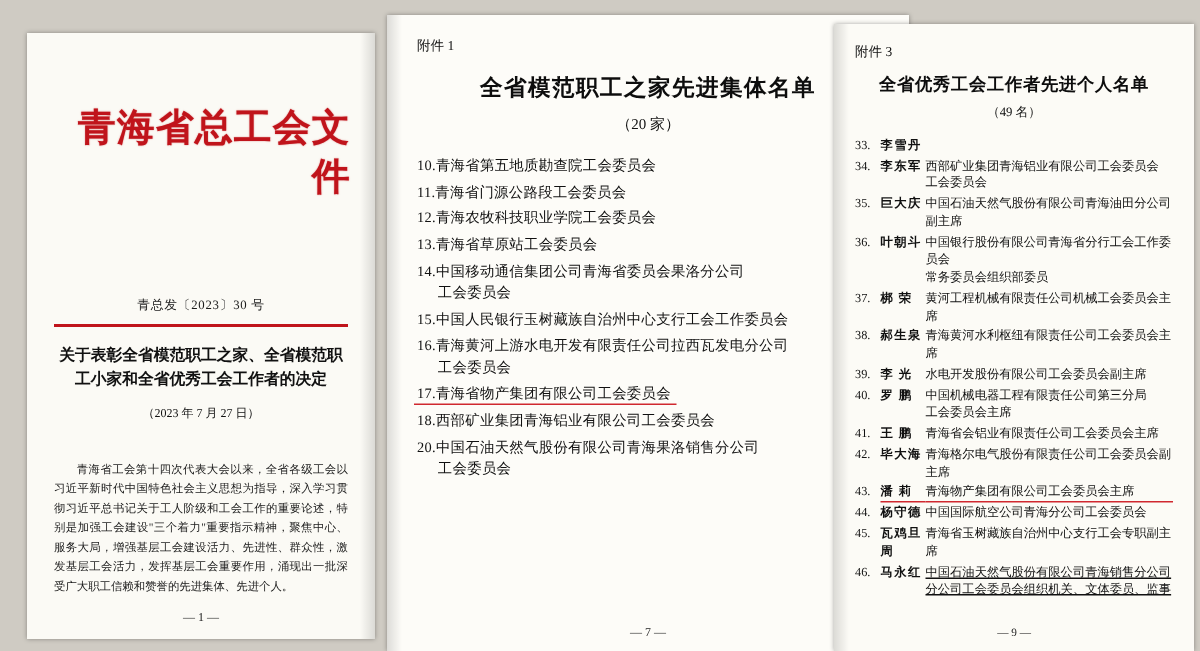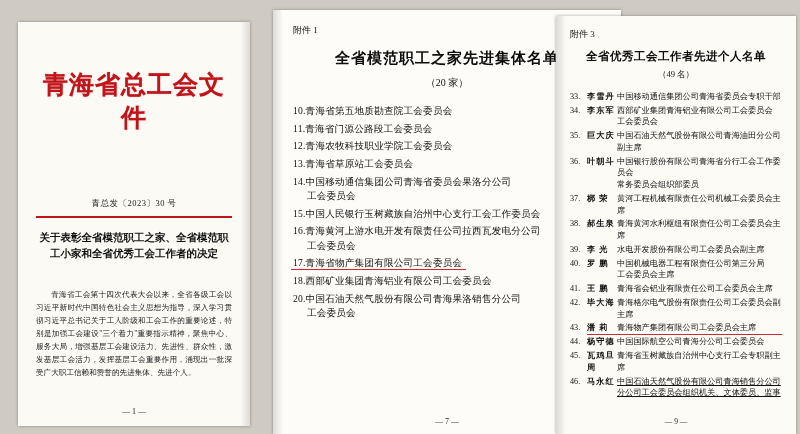--- a/index.html
+++ b/index.html
@@ -25,41 +25,40 @@
   
   #sheet-left {
     left: 18px; top: 22px;
     width: 232px; height: 404px;
     background: #fbfaf5;
   }
   #sheet-mid {
     left: 258px; top: 10px;
     width: 348px; height: 424px;
     background: #fdfcf8;
-    margin-left: 15px;
   }
   #sheet-right {
     left: 556px; top: 16px;
     width: 240px; height: 418px;
     background: #fcfbf6;
   }
 
   
   .left-inner {
     padding: 18px 16px 8px 16px;
     height: 100%;
     position: relative;
     display: flex;
     flex-direction: column;
   }
   .red-title {
     color: #c0141b;
     font-weight: bold;
     font-size: 25px;
-    text-align: center;
+    text-align: right;
     letter-spacing: 1px;
     margin-top: 28px;
     font-family: "Liberation Serif", "DejaVu Serif", serif;
     text-shadow: 0 0 1px rgba(192,20,27,0.6);
   }
   .doc-no {
     text-align: center;
     font-size: 8.5px;
     color: #1b1b1b;
     margin-top: 64px;
@@ -233,20 +232,21 @@
 <body>
 
 <div id="page">
 
   <div class="sheet" id="sheet-left">
     <div class="left-inner">
       <div class="red-title">青海省总工会文件</div>
       <div class="doc-no">青总发〔2023〕30 号</div>
       <div class="red-rule"></div>
       <div class="left-heading">关于表彰全省模范职工之家、全省模范职工小家和全省优秀工会工作者的决定</div>
+      <div class="left-date">（2023 年 7 月 27 日）</div>
       <div class="left-body">
         <p>青海省工会第十四次代表大会以来，全省各级工会以习近平新时代中国特色社会主义思想为指导，深入学习贯彻习近平总书记关于工人阶级和工会工作的重要论述，特别是加强工会建设"三个着力"重要指示精神，聚焦中心、服务大局，增强基层工会建设活力、先进性、群众性，激发基层工会活力，发挥基层工会重要作用，涌现出一批深受广大职工信赖和赞誉的先进集体、先进个人。</p>
       </div>
       <div class="page-num">— 1 —</div>
     </div>
     <div class="shadow-gutter" style="right:0;transform:scaleX(-1);"></div>
   </div>
 
   <div class="sheet" id="sheet-mid">
     <div class="mid-inner">
@@ -272,21 +272,20 @@
 
   <div class="sheet" id="sheet-right">
     <div class="right-inner">
       <div class="attach-label" style="margin-bottom:8px;">附件 3</div>
       <div class="right-title">全省优秀工会工作者先进个人名单</div>
       <div class="right-sub">（49 名）</div>
       <ul class="rlist" id="right-list">
           <li>
             <span class="num">33.</span>
             <span class="nm">李雪丹</span>
-            <span class="desc" style="white-space: pre-line;">中国移动通信集团公司青海省委员会专职干部</span>
           </li>
           <li>
             <span class="num">34.</span>
             <span class="nm">李东军</span>
             <span class="desc" style="white-space: pre-line;">西部矿业集团青海铝业有限公司工会委员会
 工会委员会</span>
           </li>
           <li>
             <span class="num">35.</span>
             <span class="nm">巨大庆</span>

